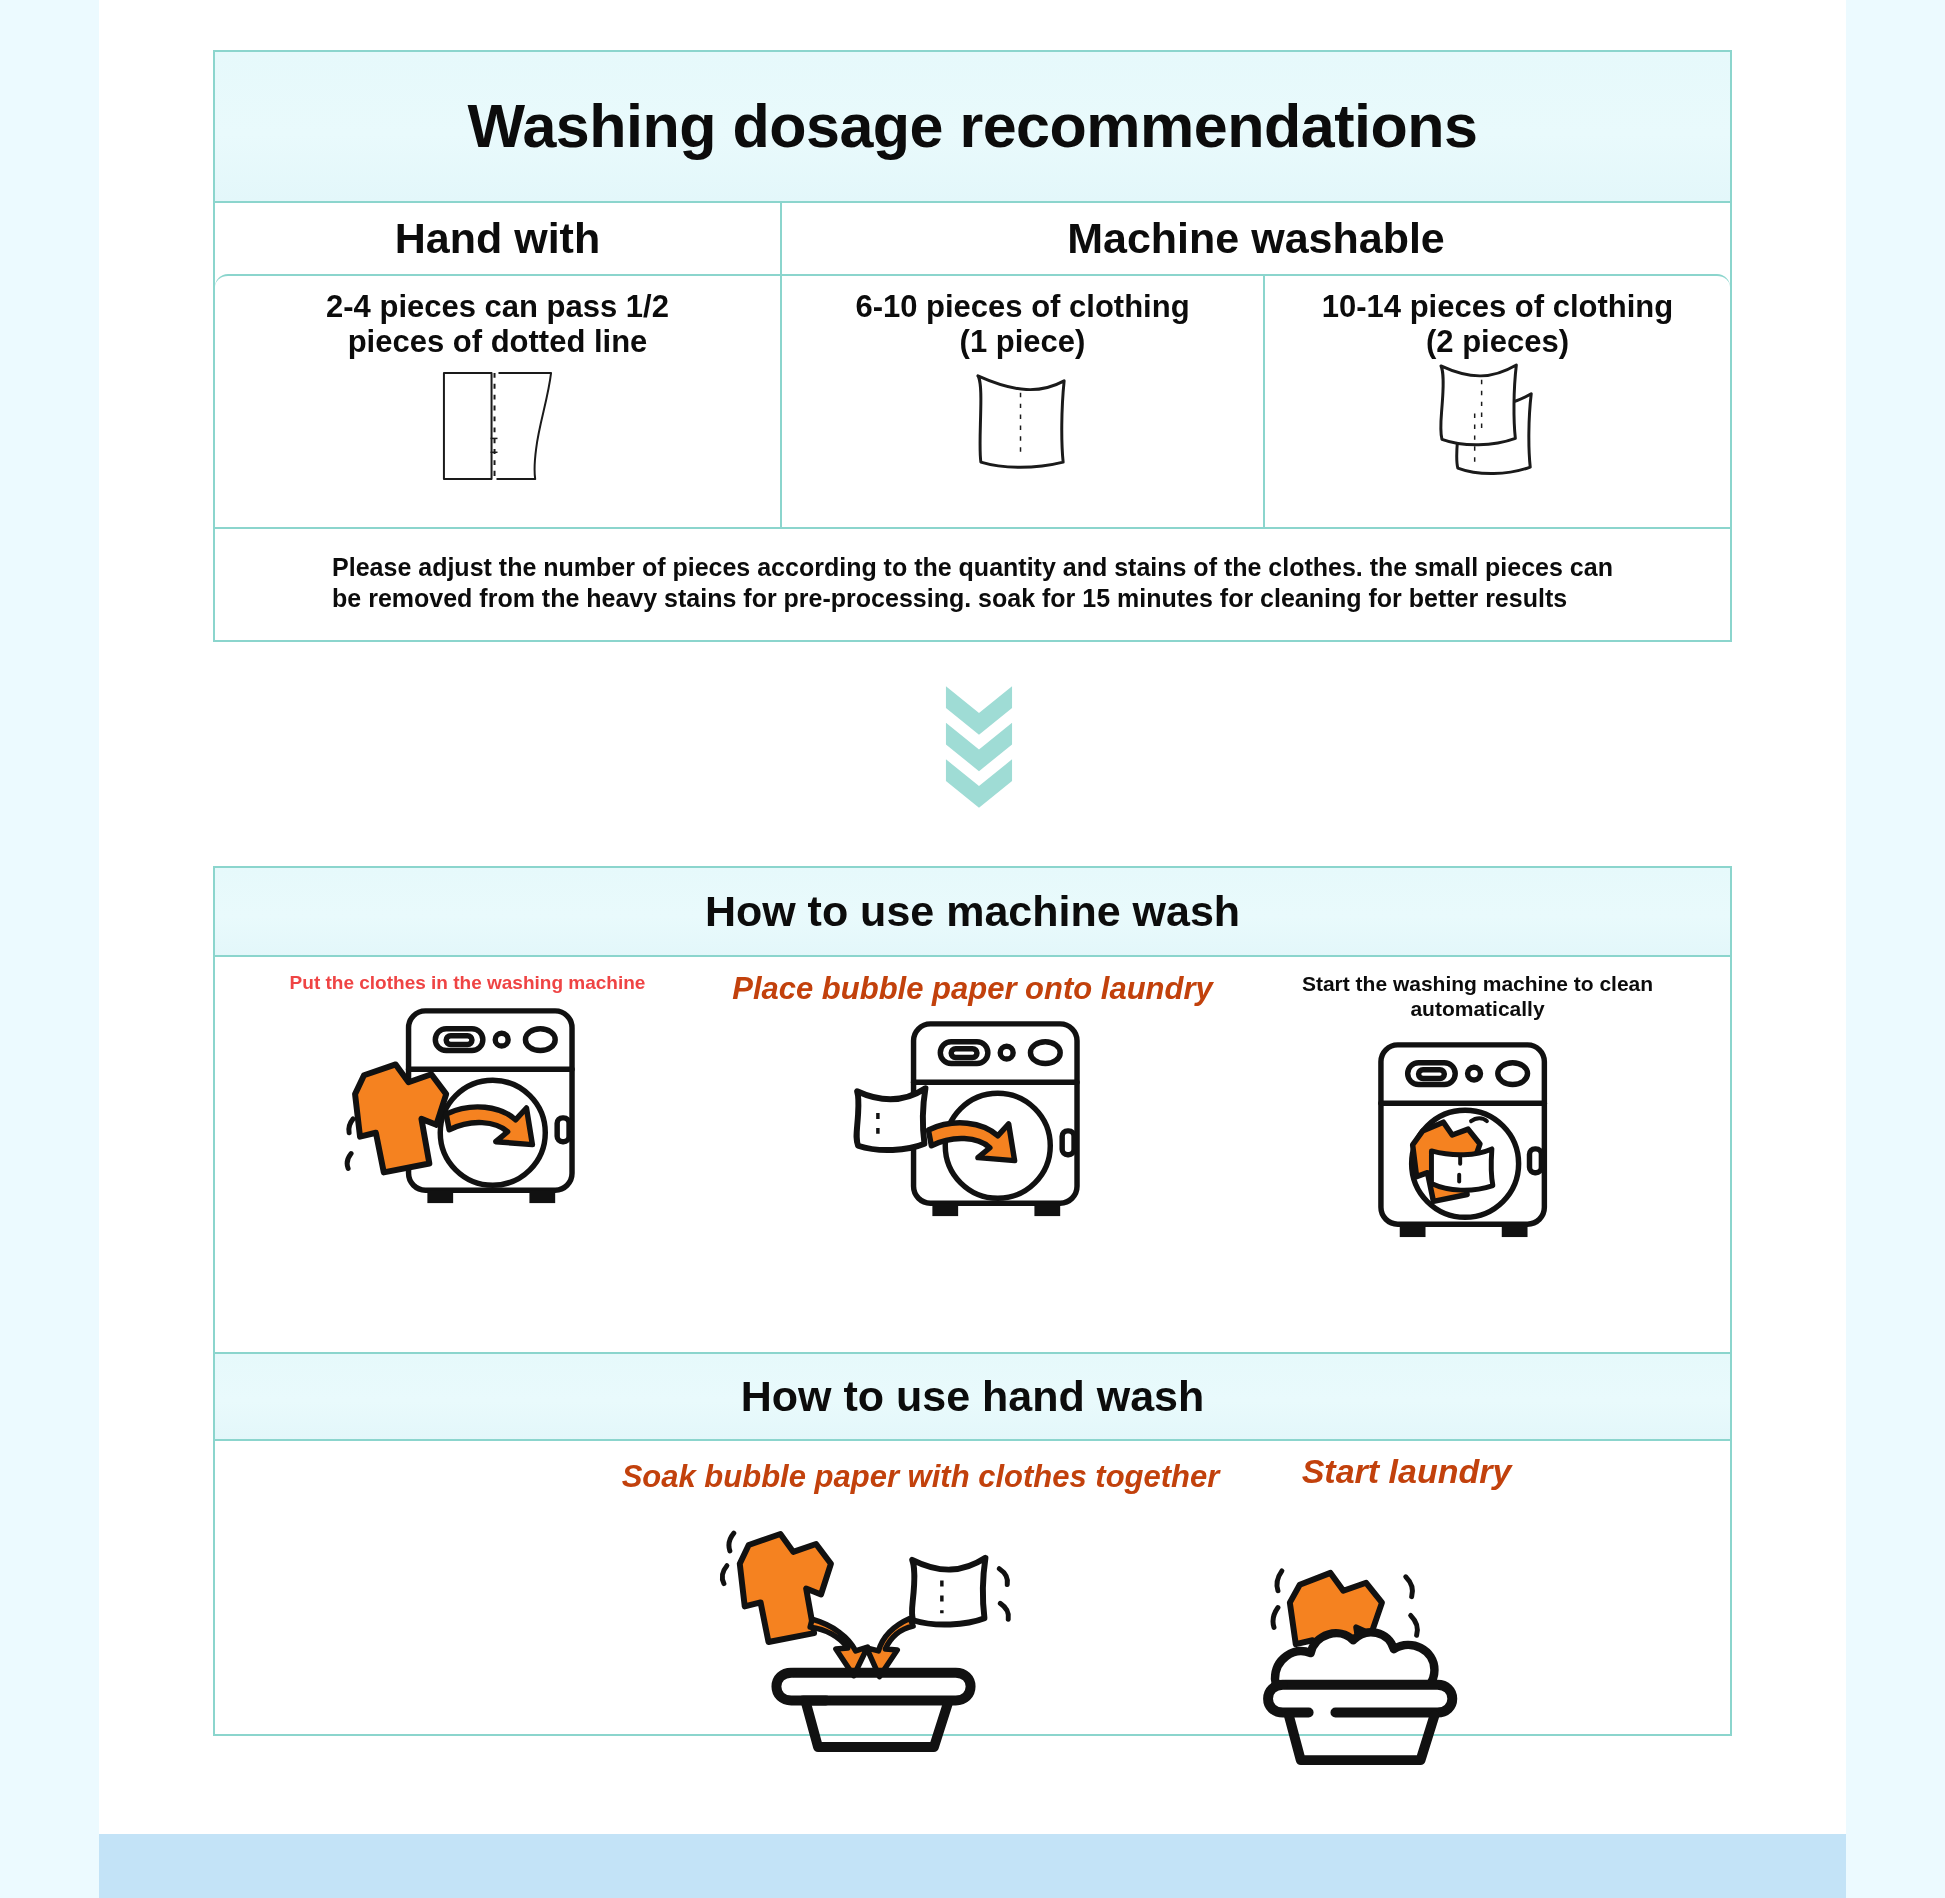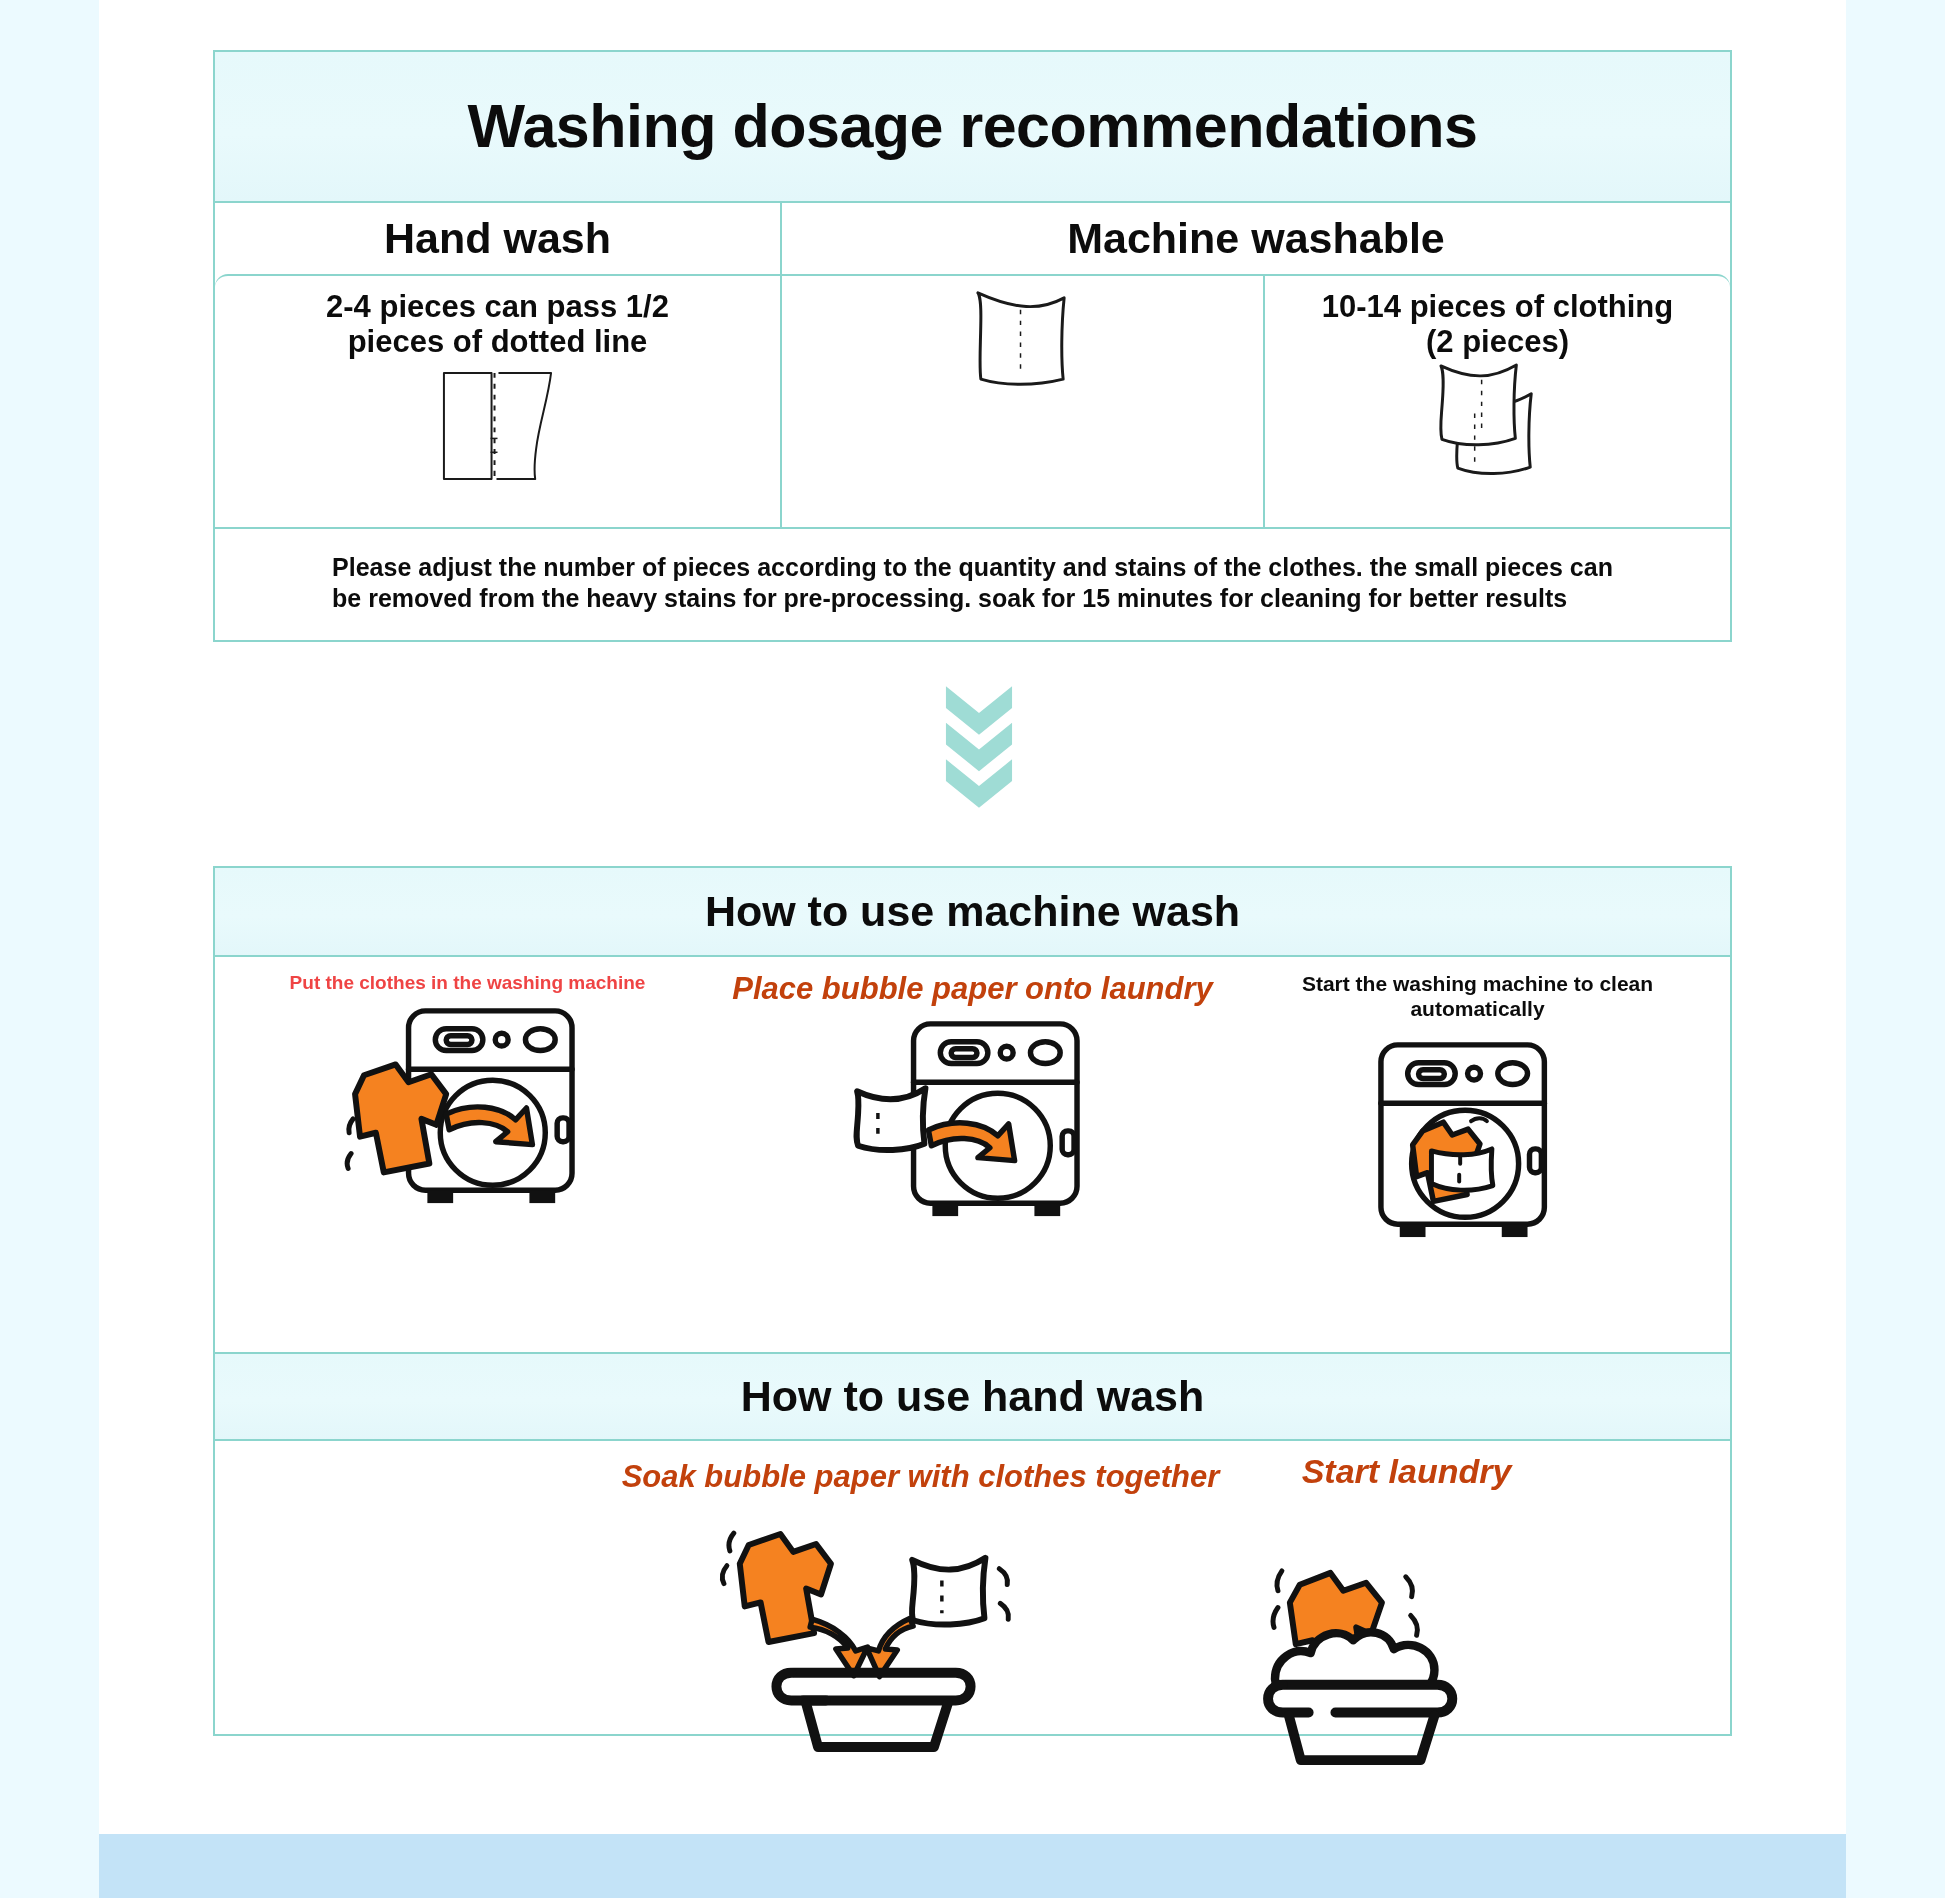--- a/index.html
+++ b/index.html
@@ -166,21 +166,21 @@
 <div class="white-page"></div>
 
 <div class="panel" id="panel-dosage">
 
   <div class="band-head" id="dosage-title-row">
     <div class="t-title">Washing dosage recommendations</div>
   </div>
 
   <div class="rowline" id="dosage-sub-row">
     <div class="cell" id="dosage-sub-hand" style="justify-content:center">
-      <div class="t-sub">Hand wash</div>
+      <div class="t-sub">Hand with</div>
     </div>
     <div class="cell colline" id="dosage-sub-machine" style="justify-content:center">
       <div class="t-sub">Machine washable</div>
     </div>
   </div>
 
   <div class="rowline" id="dosage-body-row">
 
     <div class="cell" id="dosage-cell-hand">
       <div class="dosage-text-wrap">
@@ -196,20 +196,24 @@
           </g>
           <g stroke="#1a1a1a" stroke-width="3">
             <line x1="116" y1="150" x2="130" y2="150"></line>
             <line x1="116" y1="178" x2="130" y2="178"></line>
           </g>
         </svg>
       </div>
     </div>
 
     <div class="cell colline" id="dosage-cell-m1">
+      <div class="dosage-text-wrap">
+        <div class="t-cell">6-10 pieces of clothing</div>
+        <div class="t-cell">(1 piece)</div>
+      </div>
       <div class="dosage-art">
         <svg width="124" height="114" viewBox="0 0 250 230">
           <path d="M34,24 C34,24 40,30 40,70 C40,120 36,170 40,198
                    C86,212 150,212 206,198 C202,160 202,92 208,34
                    C160,60 110,58 34,24 Z" fill="#fff" stroke="#1a1a1a" stroke-width="6" stroke-linejoin="round"></path>
           <path d="M120,58 L120,190" stroke="#1a1a1a" stroke-width="3" stroke-dasharray="9 13" fill="none"></path>
         </svg>
       </div>
     </div>
 

